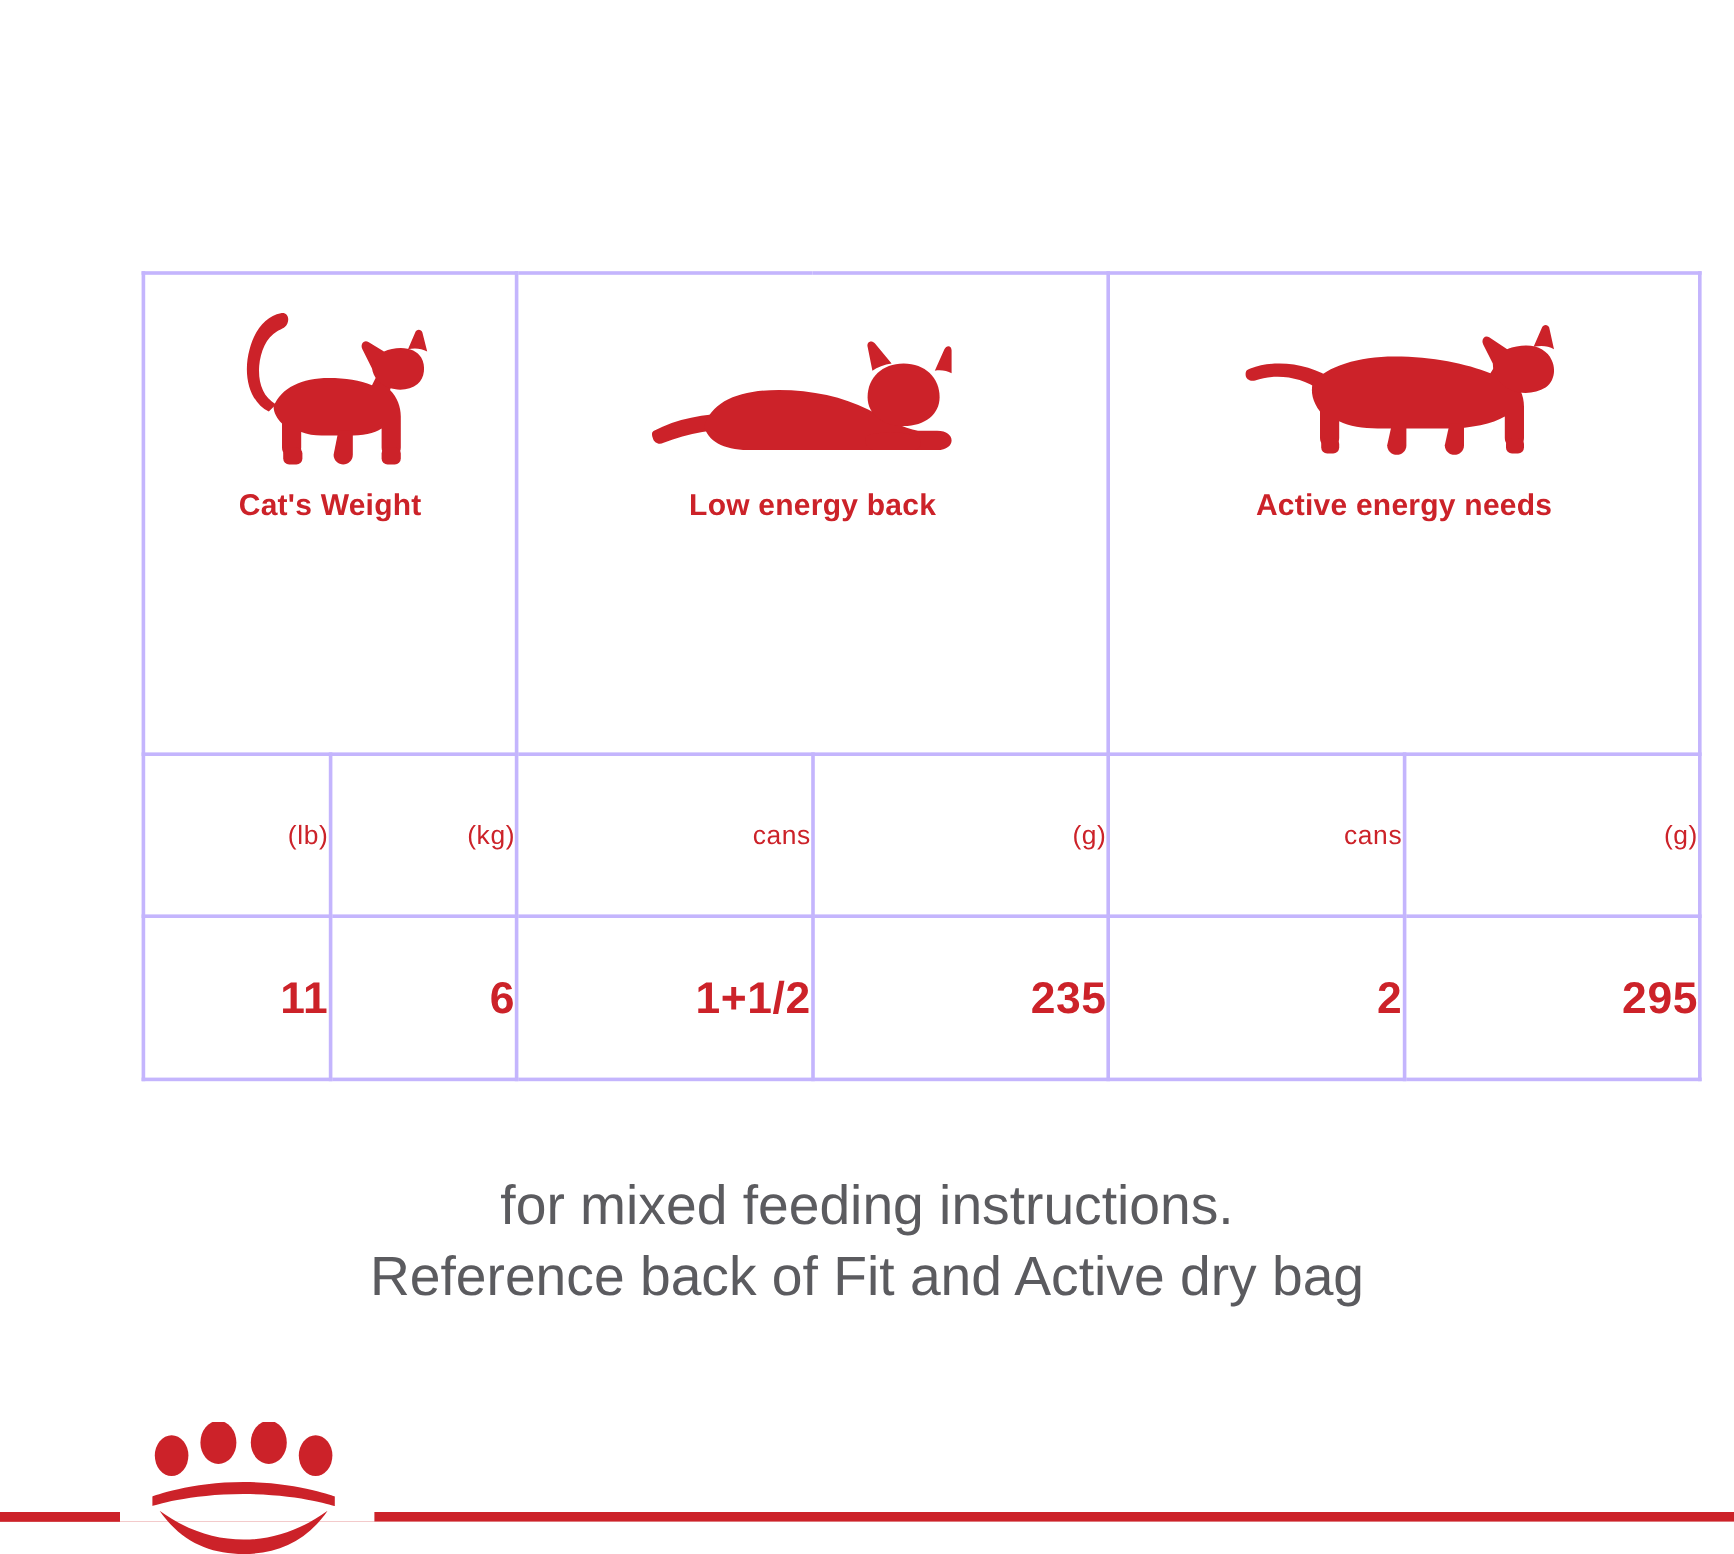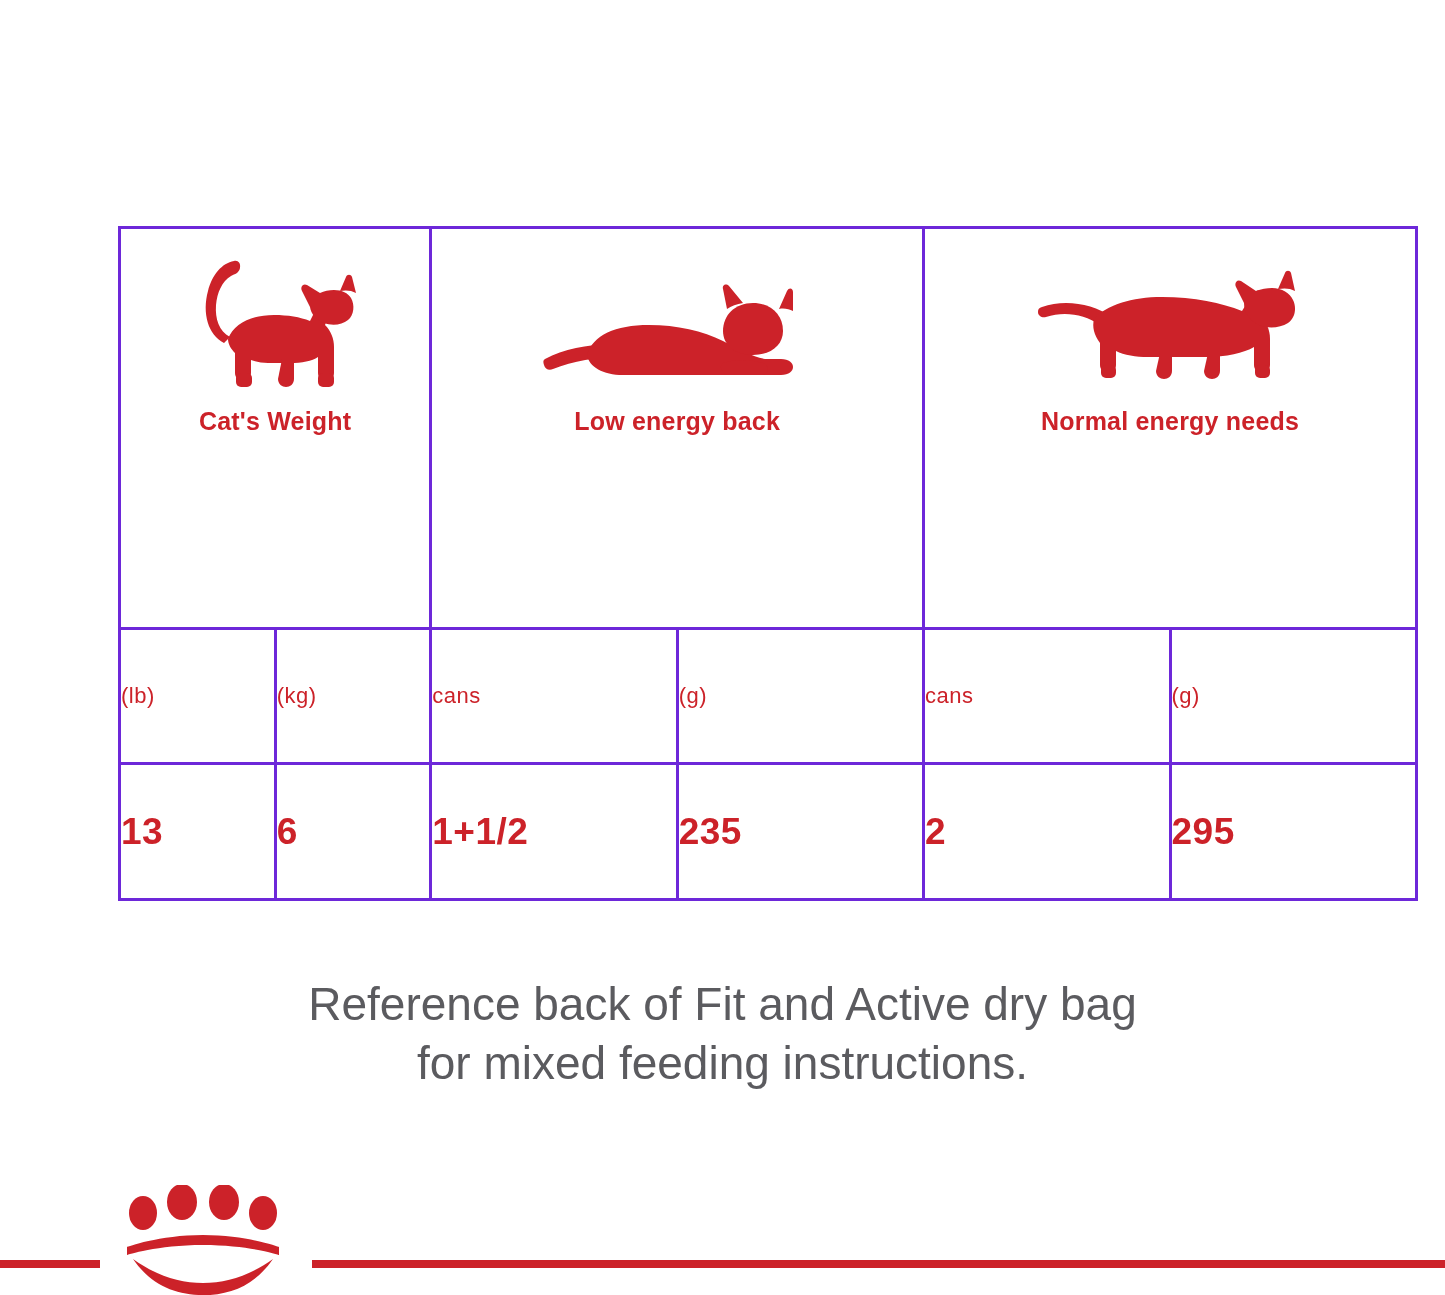--- a/index.html
+++ b/index.html
@@ -42,23 +42,23 @@
     width: 1300px;
     height: 675px;
   }
   table.fg {
     border-collapse: collapse;
     width: 100%;
     height: 100%;
     table-layout: fixed;
   }
   table.fg td {
-    border: 3px solid #6d28d9;
+    border: 3px solid #c4b5fd;
     color: #cc2229;
-    text-align: left;
+    text-align: right;
     vertical-align: middle;
     padding: 0;
   }
 
   
   table.fg td.tl { border-top-left-radius: 22px; }
   table.fg td.tr { border-top-right-radius: 22px; }
   table.fg td.bl { border-bottom-left-radius: 22px; }
   table.fg td.br { border-bottom-right-radius: 22px; }
 
@@ -220,49 +220,49 @@
 
                   <path d="M258 42 L265 26 C266 23 270 23 271 26 L275 44 C270 41 264 41 258 42 Z"></path>
 
                   <rect x="81" y="118" width="15" height="13" rx="5"></rect>
                   <rect x="235" y="118" width="15" height="13" rx="5"></rect>
                   <path d="M140 106 L152 106 L152 124 C152 129 148 132 144 132 C140 132 136 129 136 124 Z"></path>
                   <path d="M188 106 L200 106 L200 124 C200 129 196 132 192 132 C188 132 184 129 184 124 Z"></path>
                 </g>
               </svg>
             </span>
-            <div class="icon-label">Normal energy needs</div>
+            <div class="icon-label">Active energy needs</div>
           </div>
         </td>
       </tr>
 
       <tr class="unit-row">
         <td>(lb)</td>
         <td>(kg)</td>
         <td>cans</td>
         <td>(g)</td>
         <td>cans</td>
         <td>(g)</td>
       </tr>
 
       <tr class="data-row">
-        <td class="bl">13</td>
+        <td class="bl">11</td>
         <td>6</td>
         <td>1+1/2</td>
         <td>235</td>
         <td>2</td>
         <td class="br">295</td>
       </tr>
     </tbody>
       </table>
   </div>
 
   <div class="footnote">
+    <div>for mixed feeding instructions.</div>
     <div>Reference back of Fit and Active dry bag</div>
-    <div>for mixed feeding instructions.</div>
   </div>
 
   <div class="brand-bar"></div>
   <div class="paw-cover"></div>
   <div class="brand-bar-left"></div>
 
   <div class="paw">
     <svg width="205" height="110" viewBox="0 0 205 110" xmlns="http://www.w3.org/2000/svg">
       <g fill="#cc2229">
 

